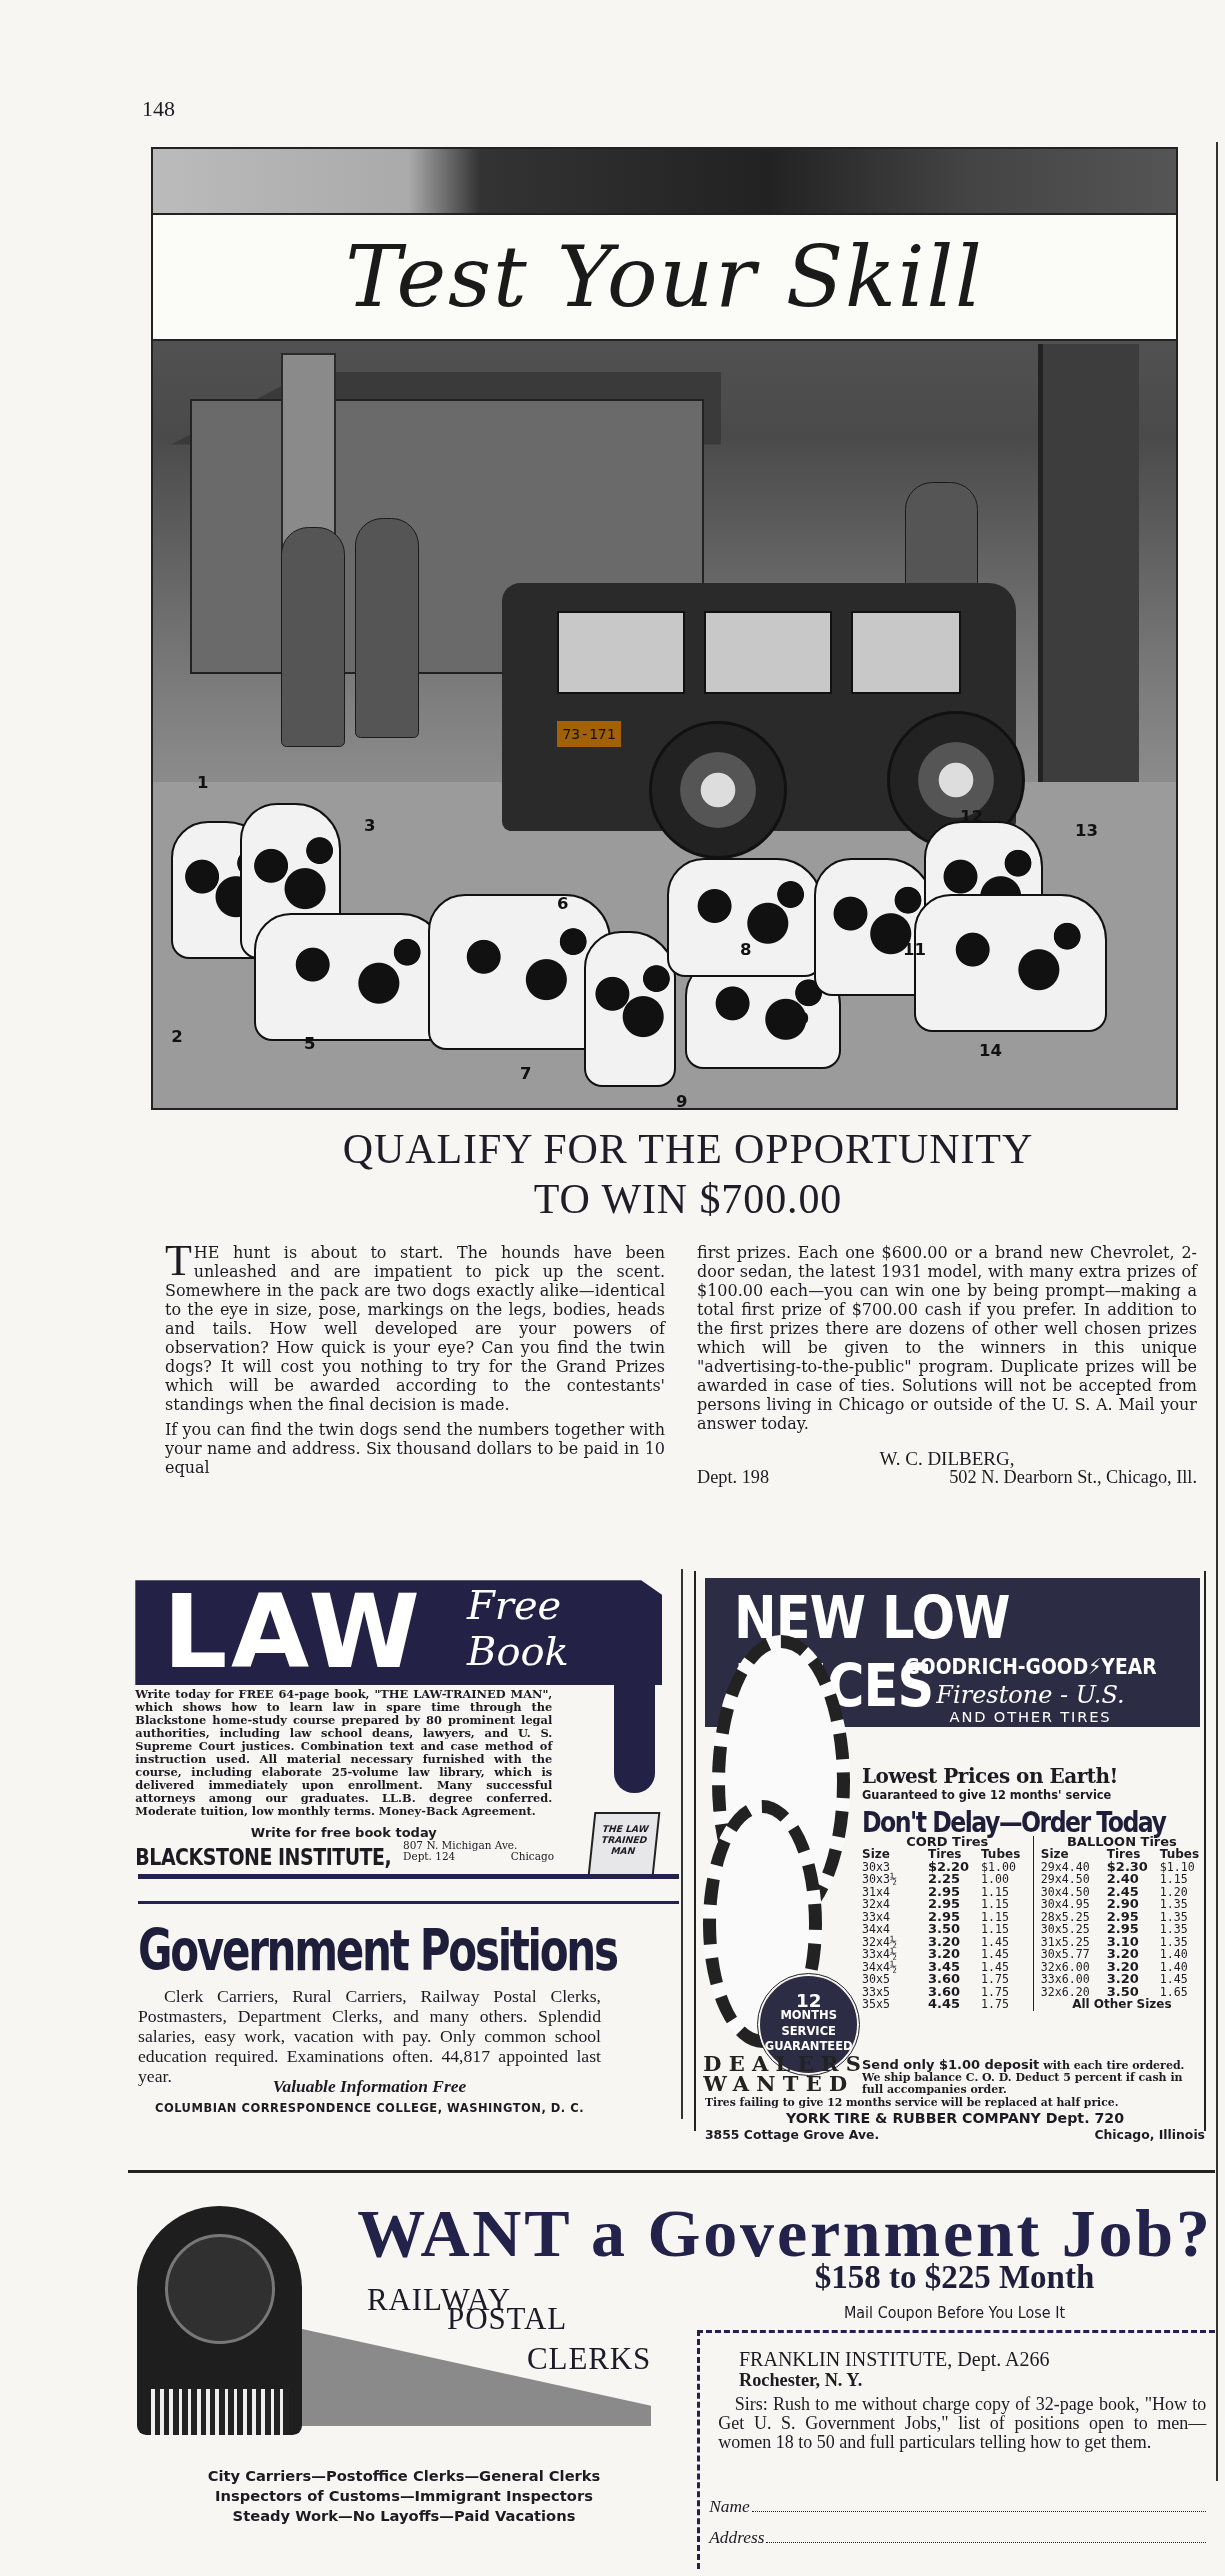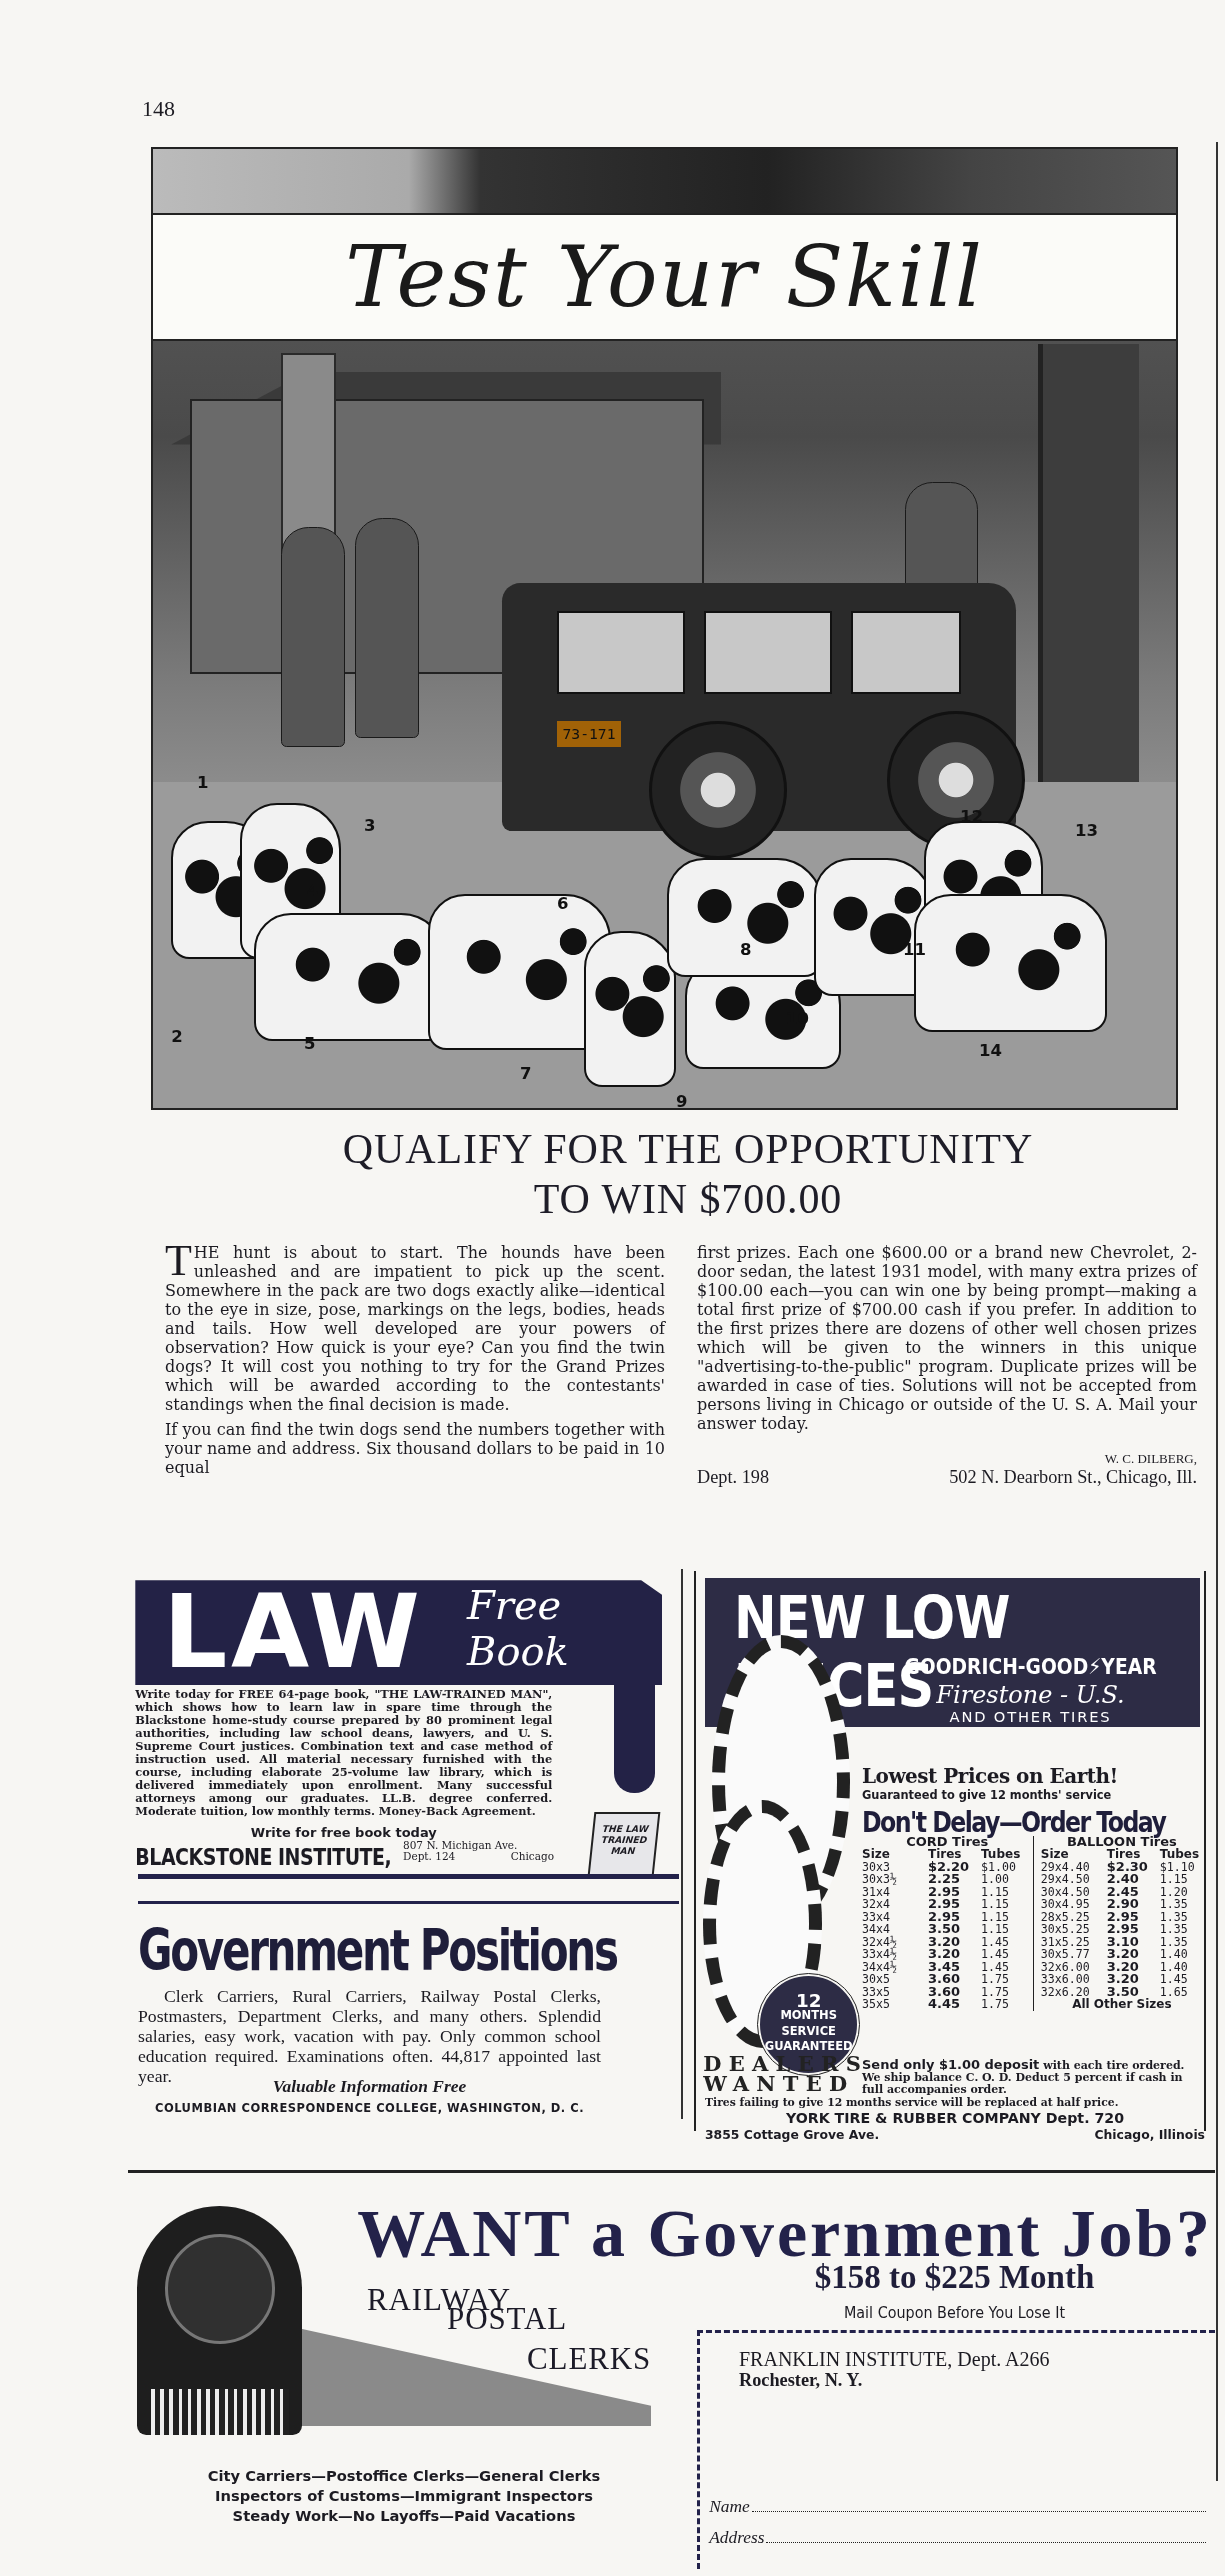--- a/index.html
+++ b/index.html
@@ -36,21 +36,21 @@
           radial-gradient(circle at 80% 30%, #111 0 13px, transparent 13.8px), #f2f2f2;
           border: 2.8px solid #111; border-radius: 37px 46px 18.3px 18.3px; }
   .dog-num { position: absolute; font-family: "DejaVu Sans", sans-serif; font-size: 16.5px; color: #111; font-weight: bold; }
 
   
   .headline { position: absolute; left: 165px; top: 1124px; width: 1046px; text-align: center; font-family: "Liberation Serif", serif;
           font-size: 42px; line-height: 50px; letter-spacing: 0.9px; color: #1e1d28; }
   .contest-col { position: absolute; top: 1243px; width: 500px; font-family: "DejaVu Serif", serif; font-size: 16px; line-height: 19px; text-align: justify; }
   .contest-col p { margin-bottom: 5.5px; }
   .dropcap { float: left; font-size: 44px; line-height: 35px; margin-right: 1.8px; font-family: "Liberation Serif", serif; }
-  .sign { text-align: right; margin-top: 16px; font-family: "Liberation Serif", serif; font-size: 13px; }
+  .sign { text-align: center; margin-top: 16px; font-family: "Liberation Serif", serif; font-size: 19px; }
   .sign-addr { display: flex; justify-content: space-between; font-family: "Liberation Serif", serif; font-size: 18.3px; }
 
   
   .law-ad { position: absolute; left: 128px; top: 1573px; width: 541px; height: 284px; }
   .law-banner { position: absolute; left: 7.3px; top: 7.3px; width: 527px; height: 105px; background: #232246;
           clip-path: polygon(0 0, 96% 0, 100% 14%, 100% 100%, 0 100%); }
   .law-arrow { position: absolute; left: 486px; top: 92px; width: 41px; height: 128px; background: #232246; border-radius: 0 0 20px 20px; }
   .law-big { position: absolute; left: 35px; top: 13px; font-family: "DejaVu Sans", sans-serif; font-weight: bold; font-size: 101px; color: #fff; letter-spacing: 3.7px; line-height: 92px; }
   .law-free { position: absolute; left: 339px; top: 9.2px; font-family: "DejaVu Serif", serif; font-style: italic; color: #fff; font-size: 40px; line-height: 46px; }
   .law-body { position: absolute; left: 7.3px; top: 115px; width: 417px; font-family: "DejaVu Serif", serif; font-weight: bold; font-size: 11.4px; line-height: 13px; text-align: justify; }
@@ -427,20 +427,21 @@
 <div class="want">WANT a Government Job?</div>
 <div class="rpc" style="left:367px;top:2262px;margin-top:20px;">RAILWAY</div>
 <div class="rpc" style="left:447px;top:2301px;">POSTAL</div>
 <div class="rpc" style="left:527px;top:2341px;">CLERKS</div>
 <div class="salary">$158 to $225 Month</div>
 <div class="mail-coupon">Mail Coupon Before You Lose It</div>
 
 <div class="coupon">
   <div class="coupon-inst">FRANKLIN INSTITUTE, Dept. A266</div>
   <div class="coupon-city">Rochester, N. Y.</div>
+  <div class="coupon-body">Sirs: Rush to me without charge copy of 32-page book, "How to Get U. S. Government Jobs," list of positions open to men—women 18 to 50 and full particulars telling how to get them.</div>
   <div class="coupon-field" style="top:163px;">
     <span>Name</span>
       <span class="dots"></span>
   </div>
   <div class="coupon-field" style="top:194px;">
     <span>Address</span>
       <span class="dots"></span>
   </div>
 </div>
 

